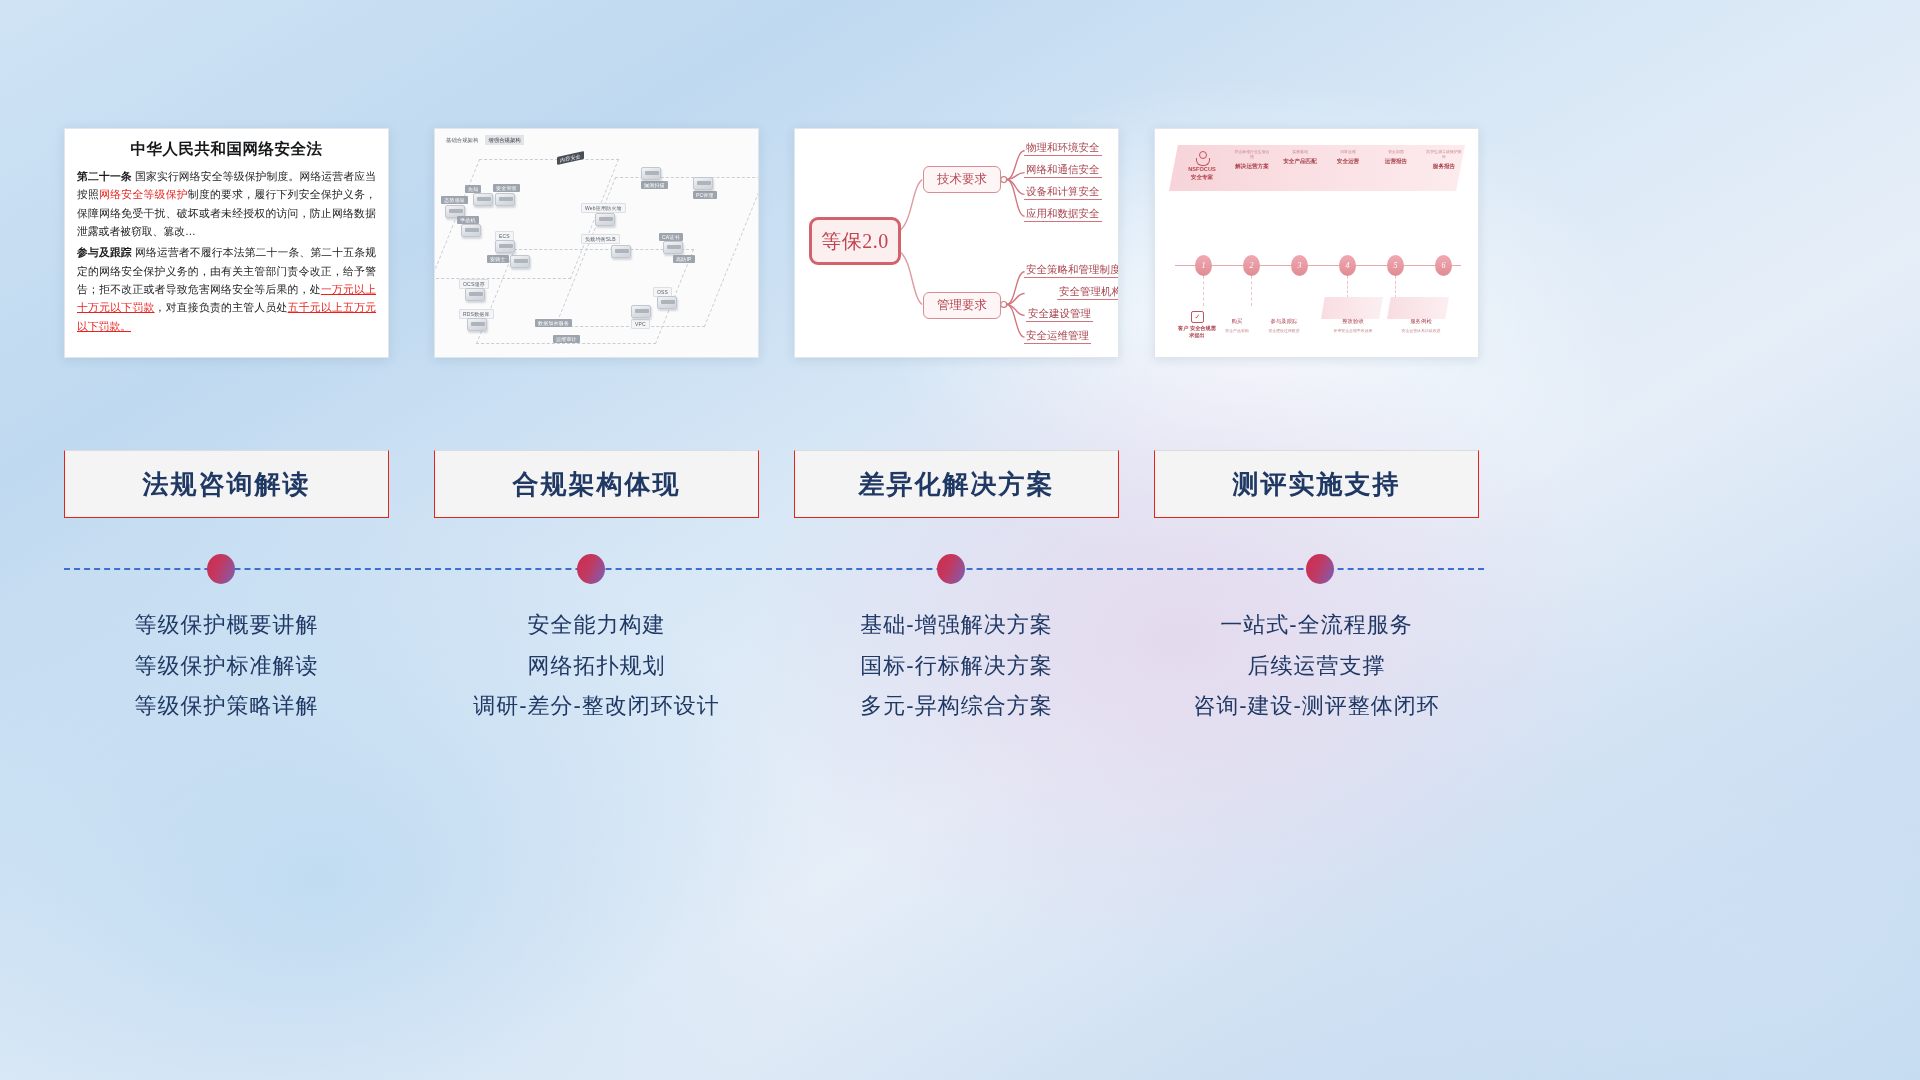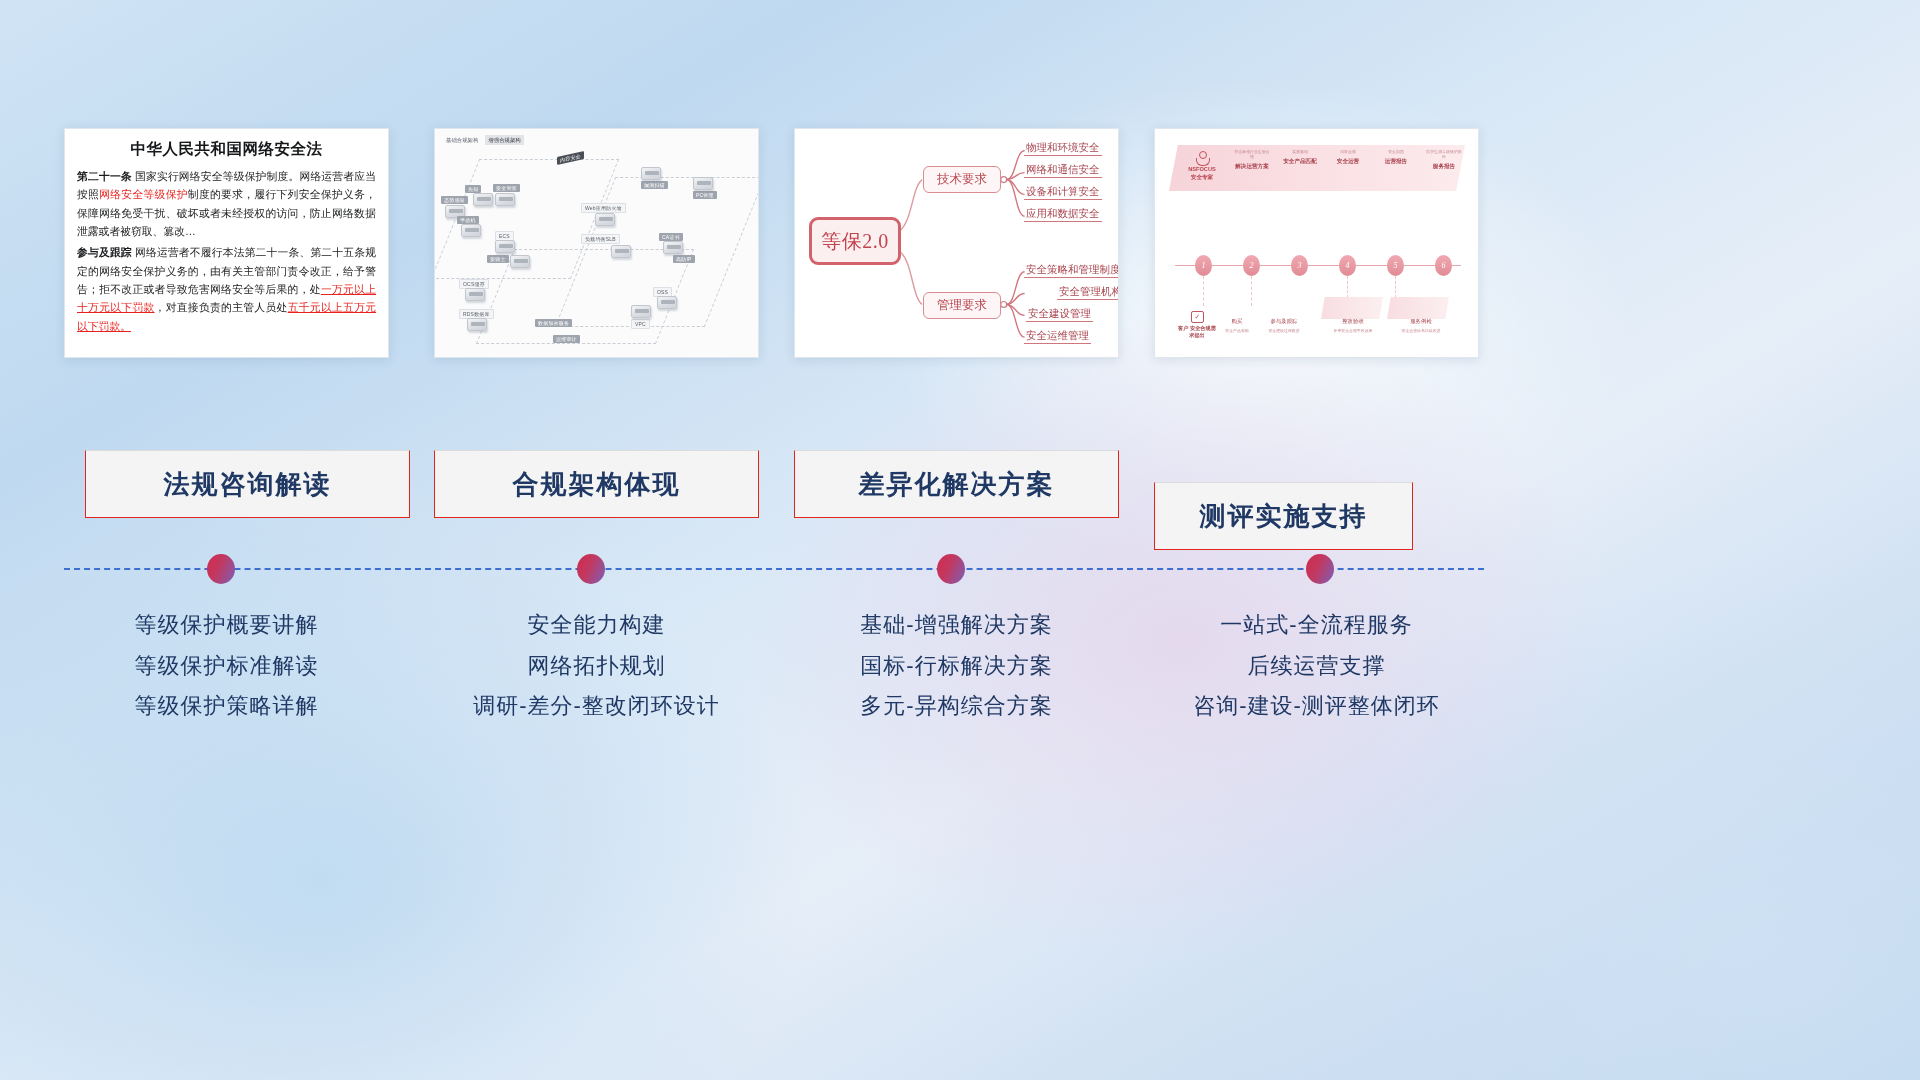--- a/index.html
+++ b/index.html
@@ -123,24 +123,24 @@
   .ns .cbox:after{content:"✓";position:absolute;left:3px;top:1px;font-size:7px;color:#c2545f;line-height:1;}
 
   
   .heads{position:absolute;top:450px;left:0;width:1920px;height:70px;}
   .head{
     position:absolute;top:0;height:68px;background:#f4f4f4;
     border:1.5px solid #e1251b;border-top:1.5px solid #dcdcdc;
     display:flex;align-items:center;justify-content:center;
     font-size:26px;font-weight:bold;color:#1f3864;letter-spacing:2px;
   }
-  .head.h1{left:64px;width:325px;margin-left:21px;}
+  .head.h1{left:64px;width:325px;}
   .head.h2{left:434px;width:325px;}
   .head.h3{left:794px;width:325px;}
-  .head.h4{left:1154px;width:259px;margin-top:32px;}
+  .head.h4{left:1154px;width:325px;}
 
   
   .tl{position:absolute;top:568px;left:64px;width:1420px;height:2px;
       border-top:2.5px dashed #3d6fd0;}
   .dot{
     position:absolute;width:28px;height:30px;border-radius:50%;
     background:linear-gradient(115deg,#cf2b4e 0%,#c3385f 42%,#7b5fb8 100%);
     top:554px;
   }
   .dot.d1{left:207px;} .dot.d2{left:577px;}

